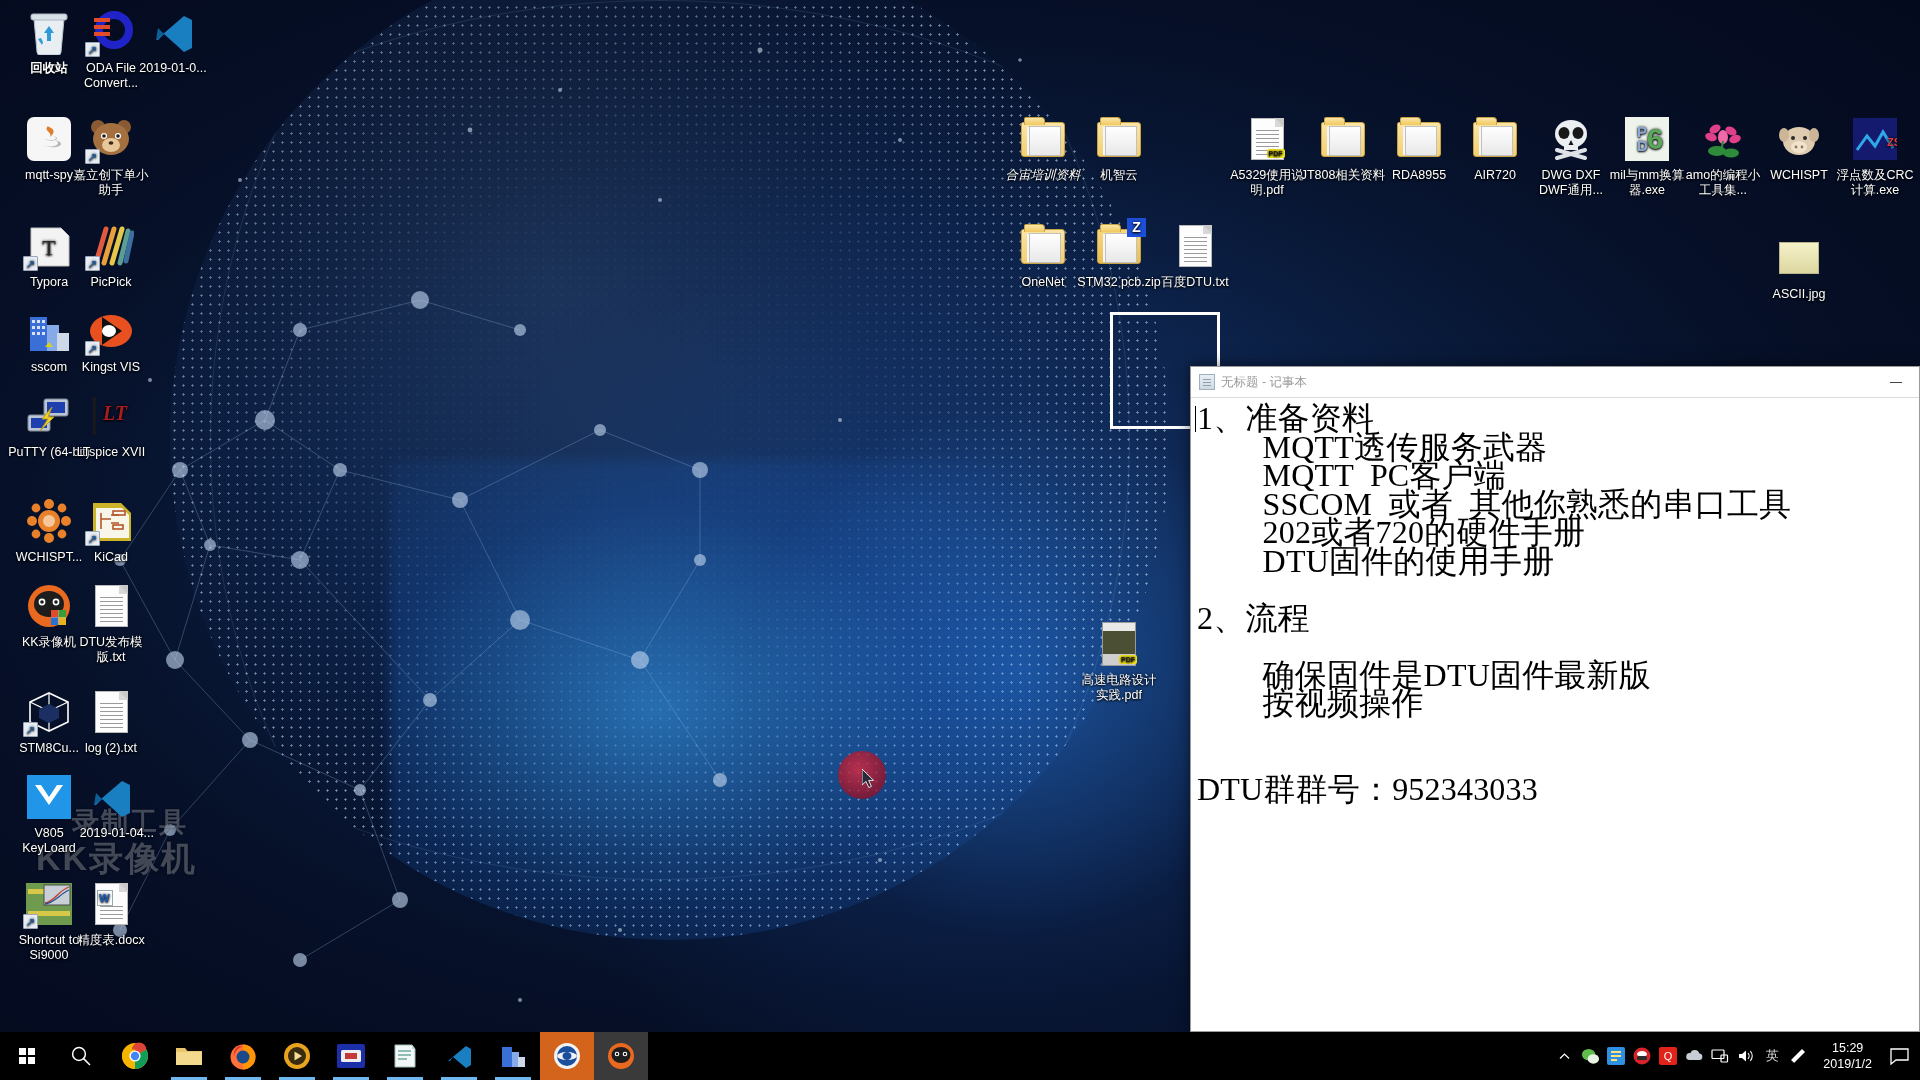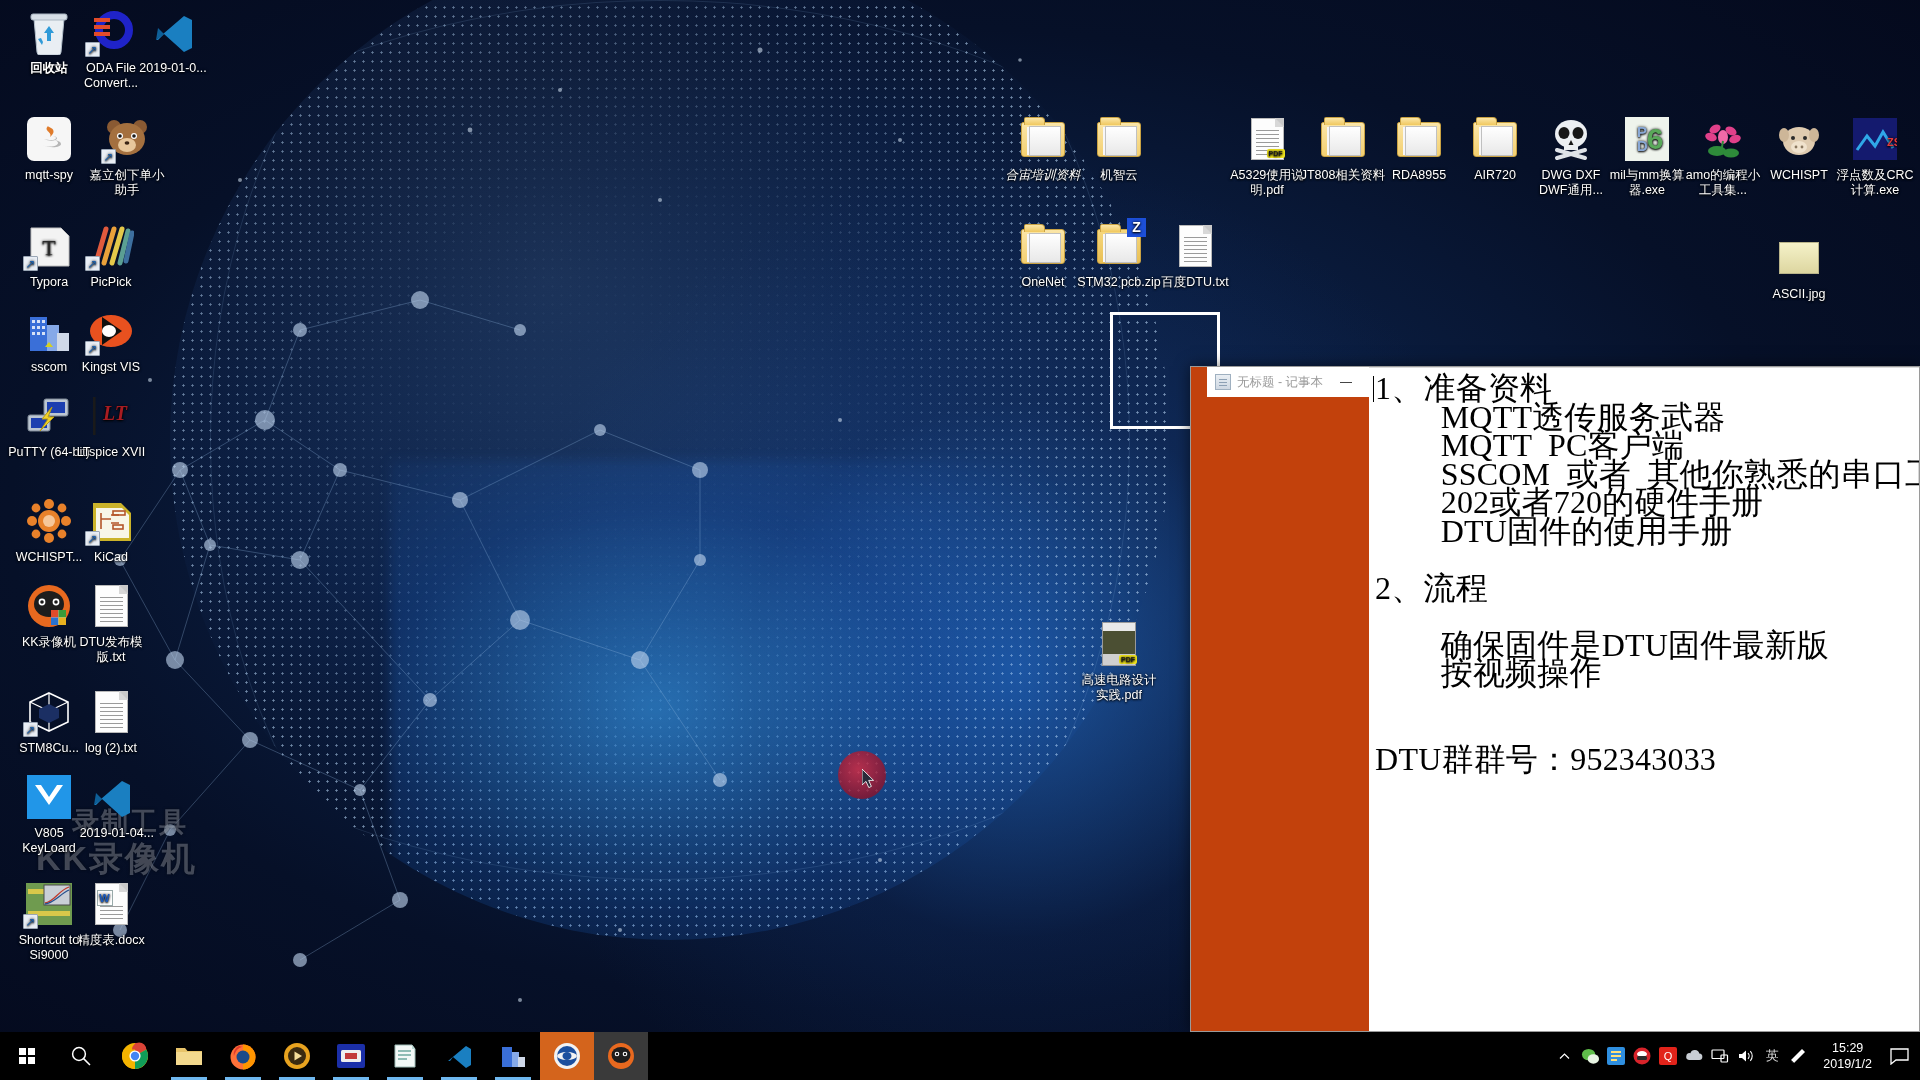--- a/index.html
+++ b/index.html
@@ -112,24 +112,24 @@
     position: absolute; width: 48px; height: 48px; border-radius: 50%;
     background: radial-gradient(circle at 42% 38%, rgba(225,40,60,0.78), rgba(160,12,30,0.70) 70%, rgba(140,10,25,0.55) 100%);
   }
   #cursor { position: absolute; width: 14px; height: 20px; }
 
   
   #empty-window-frame {
     position: absolute; border: 3px solid #ffffff; background: transparent;
   }
   #notepad {
-    position: absolute; background: #c2410c;
+    position: absolute; background: #701a75;
     border: 1px solid #9a9a9a;
     box-shadow: 0 0 14px rgba(0,0,0,0.55);
-    display: flex; overflow: hidden; padding-left: 16px;
+    display: flex; flex-direction: column; overflow: hidden;
   }
   #notepad .titlebar {
     height: 30px; background: #ffffff; display: flex; align-items: center;
     padding: 0 0 0 8px; flex: 0 0 auto;
   }
   #notepad .title-icon {
     width: 16px; height: 16px; margin-right: 6px; position: relative;
     background: linear-gradient(180deg,#e9eef3,#cfd8e2); border: 1px solid #9fb0c0;
   }
   #notepad .title-icon::after {
@@ -315,21 +315,21 @@
           <div style="width:44px;height:44px;background:#f6f6f6;border-radius:7px;display:flex;align-items:center;justify-content:center;">
             <svg width="30" height="32" viewBox="0 0 30 32">
               <path d="M8 22c8 3 16 1 16-2 0-2-3-3-3-3s6 1 6 4-9 5-19 1z" fill="#b6b6b6"></path>
               <path d="M10 16c7 2 12 1 12-1 0-1.5-3-2-3-2s4 .5 4 2.5-7 3.5-13 .5z" fill="#b6b6b6"></path>
               <path d="M14 3c-5 5 5 6 2 11 4-3 5-7 1-9-2-1-3-1.5-3-2z" fill="#e07b2a"></path>
             </svg>
           </div>
         </div>
         <span class="label">mqtt-spy</span>
       </div>
-      <div class="icon" style="left: 84px; top: 115px; text-align: center;">
+      <div class="icon" style="left: 68px; top: 115px; text-align: center;">
         <div class="glyph">
           <svg width="46" height="44" viewBox="0 0 46 44">
             <circle cx="10" cy="10" r="7" fill="#8a5a33"></circle>
             <circle cx="36" cy="10" r="7" fill="#8a5a33"></circle>
             <ellipse cx="23" cy="22" rx="18" ry="16" fill="#a4703f"></ellipse>
             <ellipse cx="23" cy="28" rx="9" ry="7" fill="#e8c79b"></ellipse>
             <circle cx="16" cy="19" r="3" fill="#fff"></circle>
             <circle cx="30" cy="19" r="3" fill="#fff"></circle>
             <circle cx="16" cy="19" r="1.8" fill="#1a1a1a"></circle>
             <circle cx="30" cy="19" r="1.8" fill="#1a1a1a"></circle>

